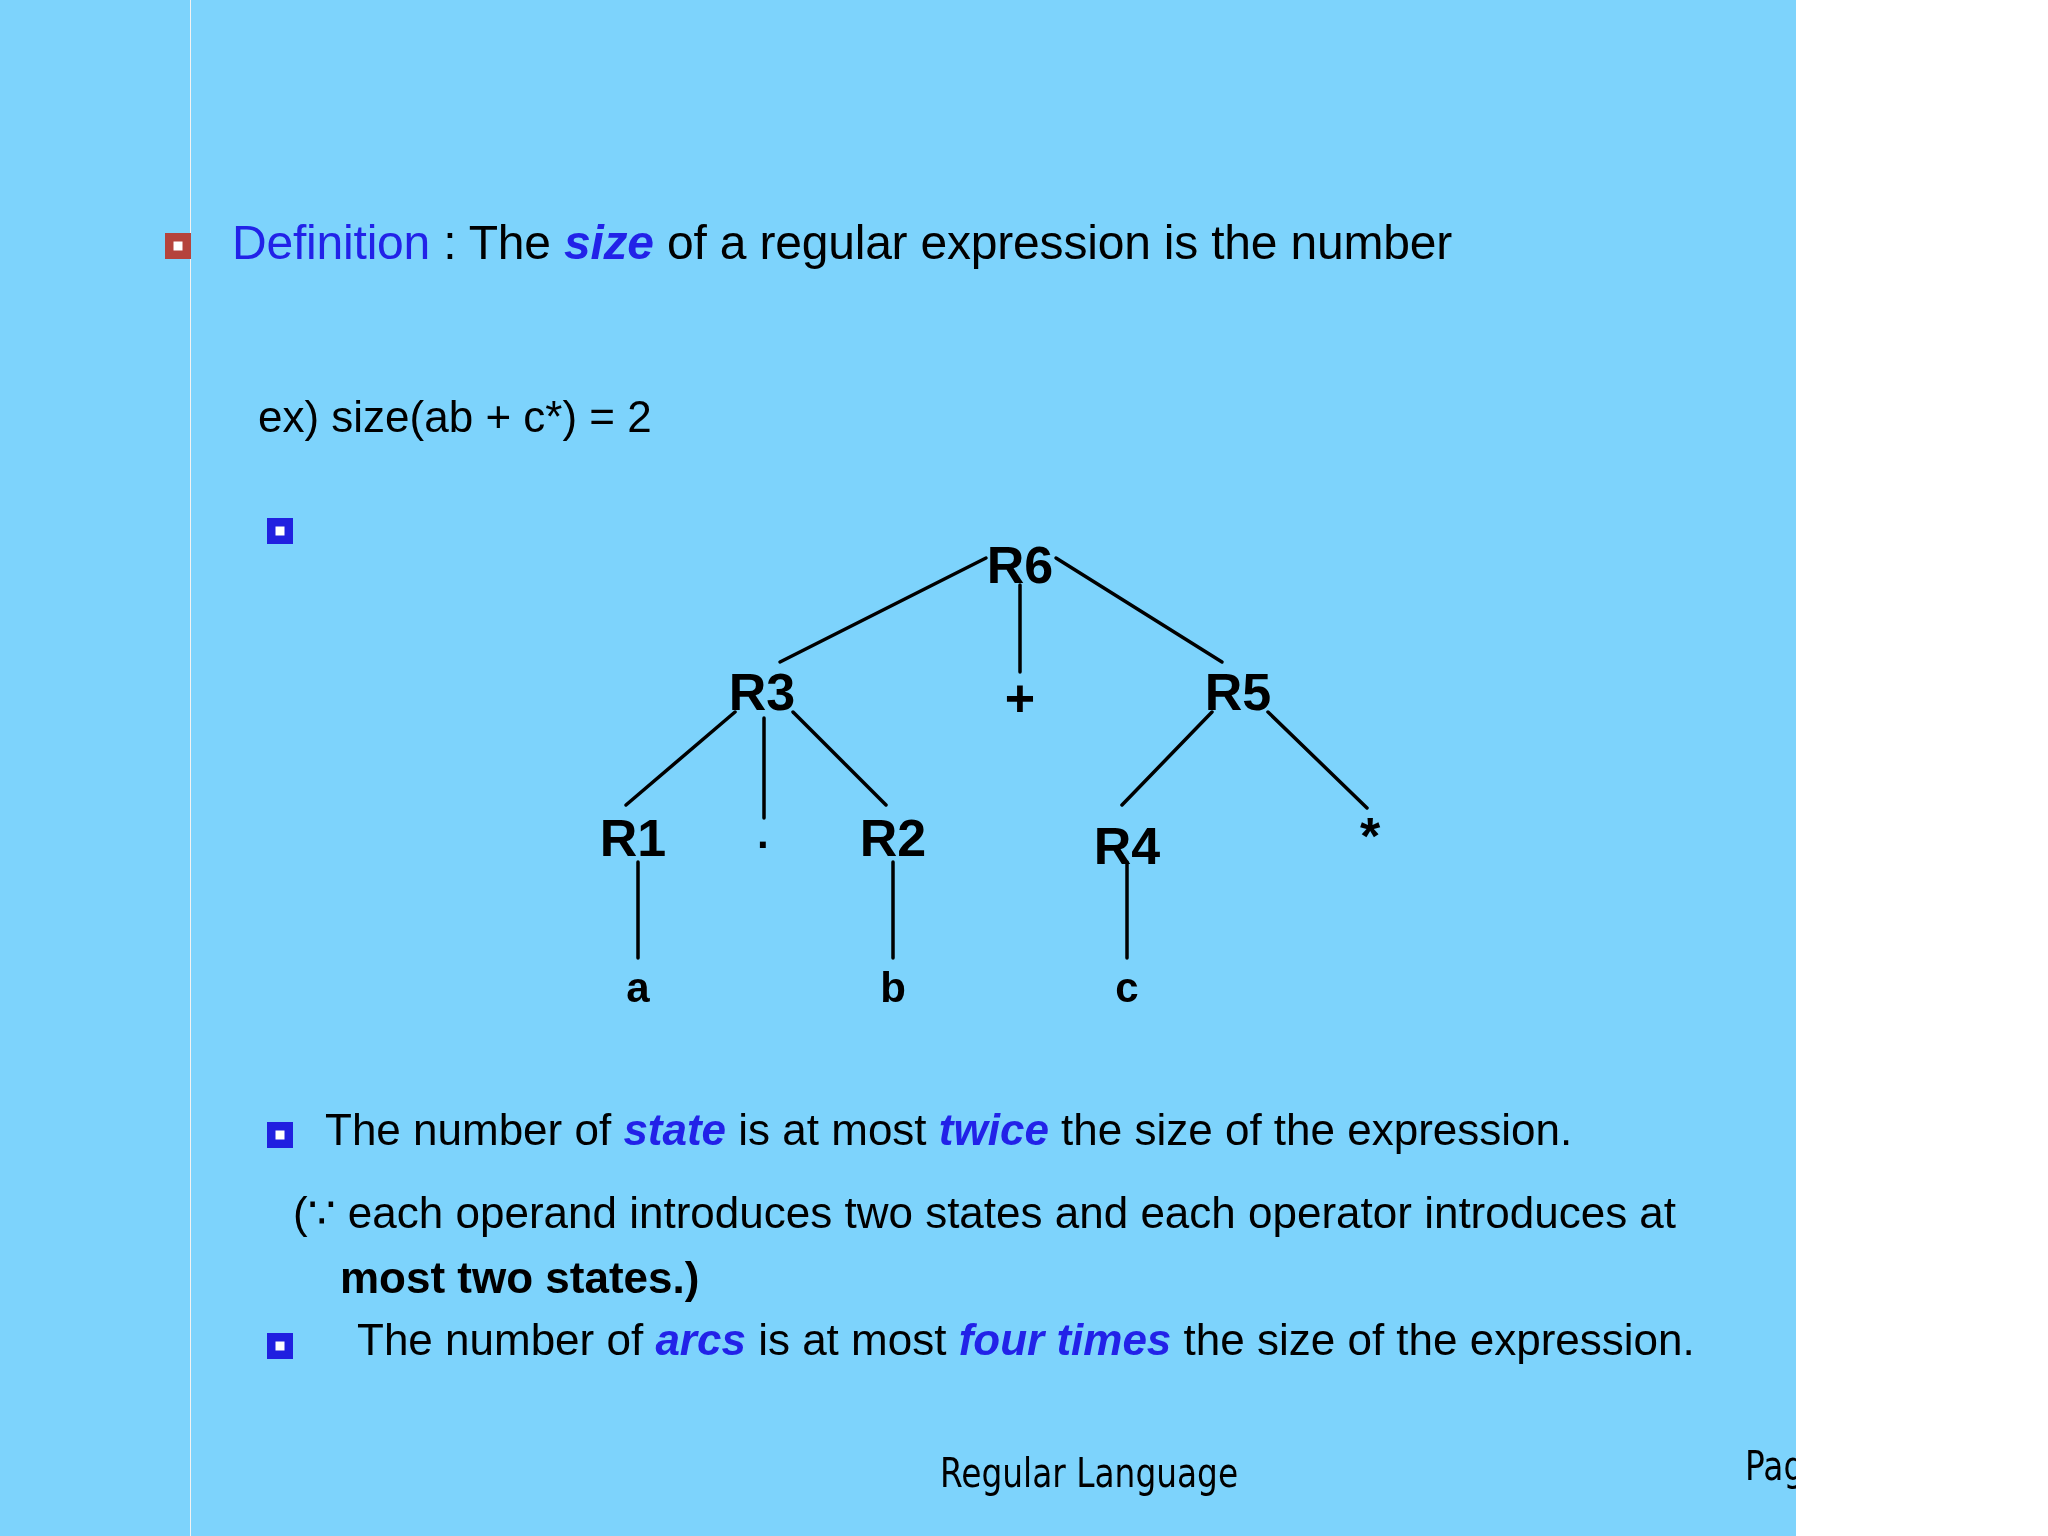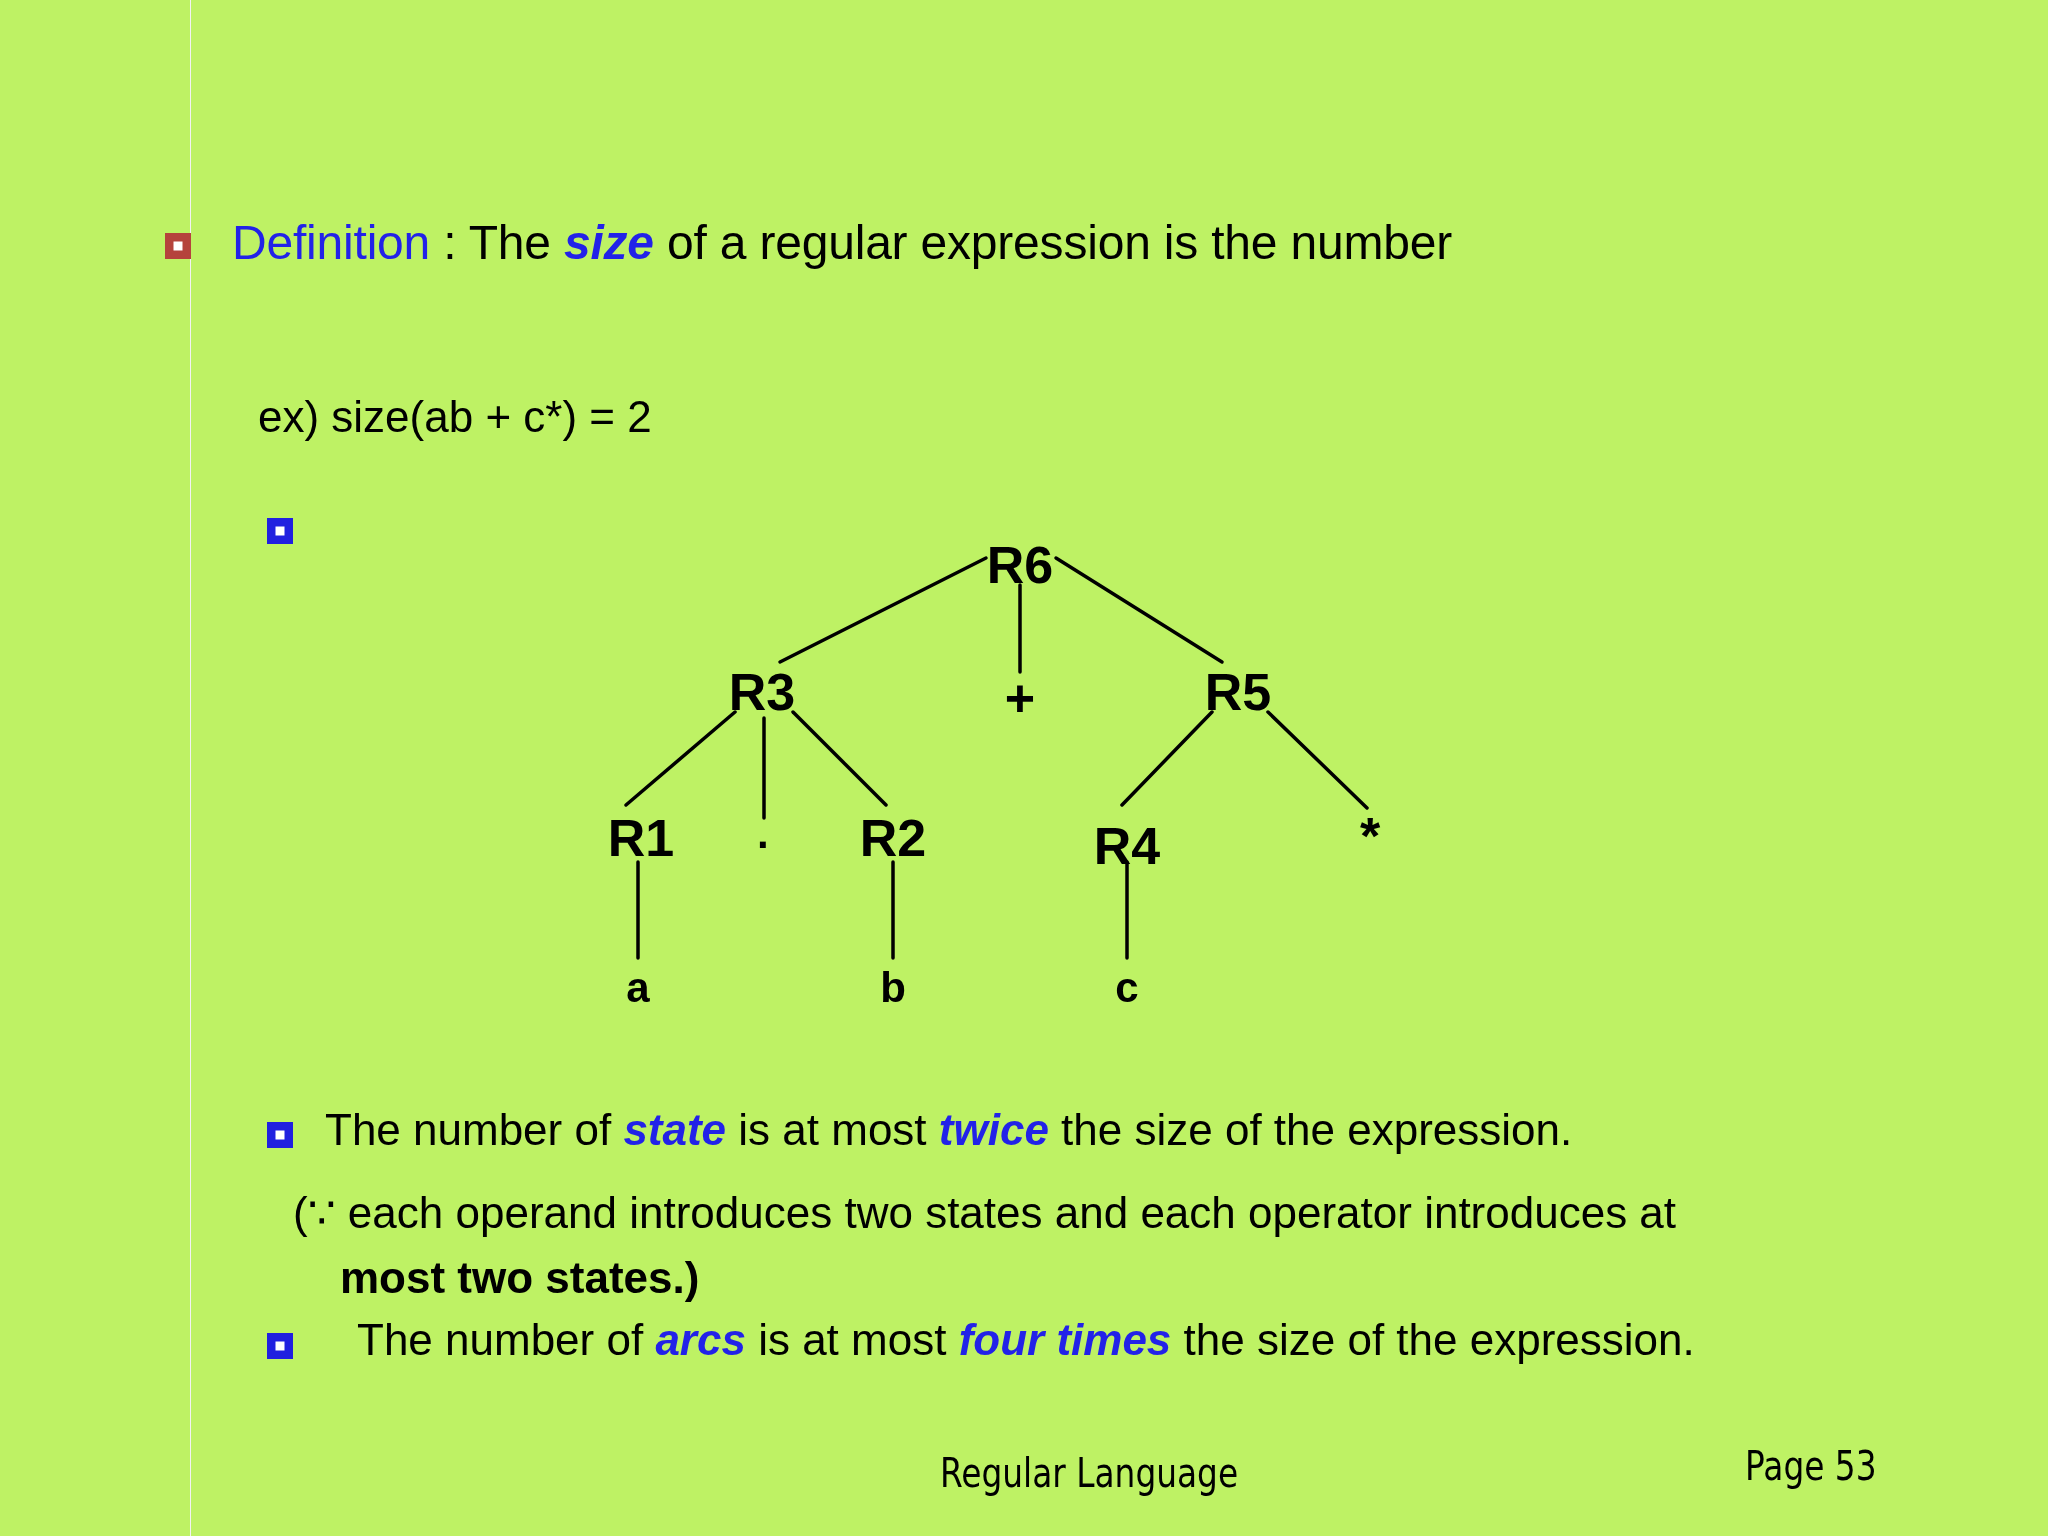--- a/index.html
+++ b/index.html
@@ -5,23 +5,23 @@
   html, body {
     margin: 0;
     padding: 0;
     background: #ffffff;
   }
   body {
     font-family: "Liberation Sans", sans-serif;
   }
   #slide {
     position: relative;
-    width: 2048px;
+    width: 1796px;
     height: 1536px;
-    background: #bef264;
+    background: #7dd3fc;
     overflow: hidden;
   }
   
   .margin-rule {
     position: absolute;
     left: 190px;
     top: 0;
     width: 1px;
     height: 1536px;
     background: #f2f2f2;
@@ -147,21 +147,21 @@
         <line x1="638" y1="862" x2="638" y2="958"></line>
         <line x1="893" y1="862" x2="893" y2="958"></line>
         <line x1="1127" y1="862" x2="1127" y2="958"></line>
       </g>
   </svg>
   <div id="tree-nodes" style="position:absolute; left:0; top:0; width:2048px; height:1536px;">
       <div class="node " style="left: 1020px; top: 565px;">R6</div>
       <div class="node " style="left: 762px; top: 692px;">R3</div>
       <div class="node op" style="left: 1020px; top: 698px;">+</div>
       <div class="node " style="left: 1238px; top: 692px;">R5</div>
-      <div class="node " style="left: 633px; top: 838px; margin-left: 8px;">R1</div>
+      <div class="node " style="left: 633px; top: 838px;">R1</div>
       <div class="node op dot" style="left: 764px; top: 845px;">·</div>
       <div class="node " style="left: 893px; top: 838px;">R2</div>
       <div class="node " style="left: 1127px; top: 838px; margin-top: 8px;">R4</div>
       <div class="node op" style="left: 1370px; top: 836px;">*</div>
       <div class="node leaf" style="left: 638px; top: 988px;">a</div>
       <div class="node leaf" style="left: 893px; top: 988px;">b</div>
       <div class="node leaf" style="left: 1127px; top: 988px;">c</div>
     </div>
 
   <div class="bullet" style="left:267px; top:1122px; background:#2020E0;">

